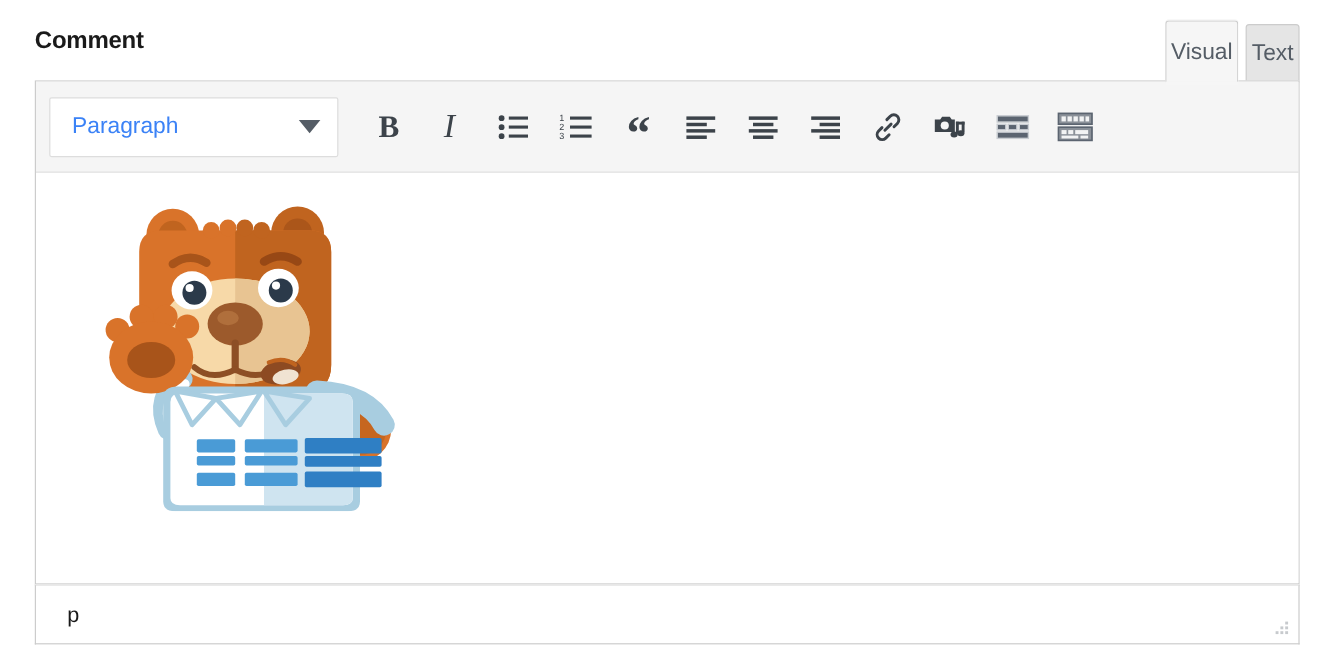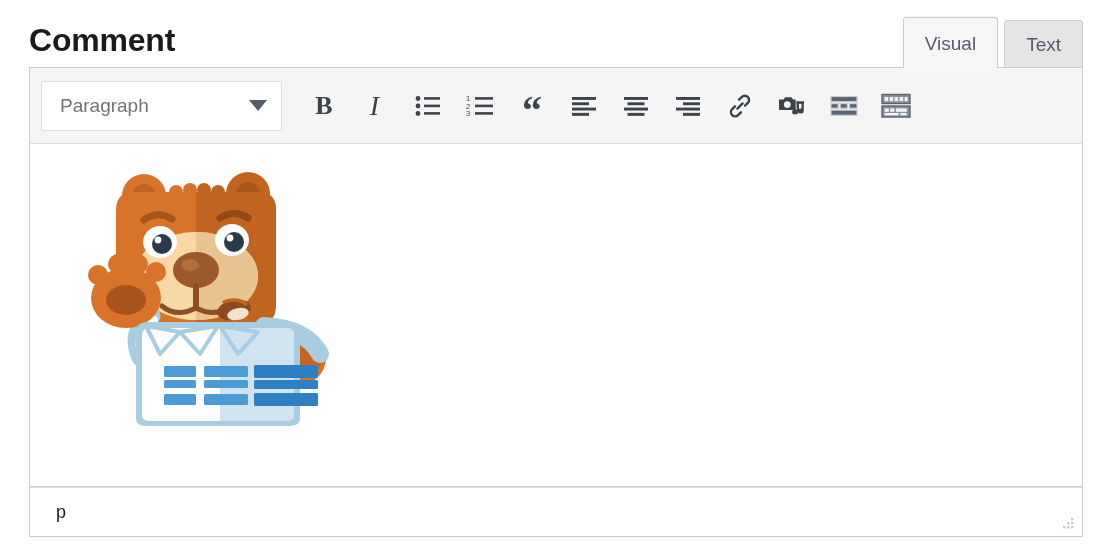--- a/index.html
+++ b/index.html
@@ -25,39 +25,39 @@
     left: 29px;
     top: 12px;
     width: 1054px;
     height: 57px;
   }
 
   .page-title {
     position: absolute;
     left: 0;
     top: 12px;
-    font-size: 32px;
+    font-size: 20px;
     font-weight: bold;
     color: #1a1a1a;
     letter-spacing: -0.2px;
     line-height: 1;
   }
 
   .tabs {
     position: absolute;
     right: 0;
     top: 0;
     height: 57px;
     display: flex;
     align-items: flex-end;
   }
 
   .tab {
     height: 49px;
-    padding: 0 21px;
+    padding: 0 4px;
     display: flex;
     align-items: center;
     justify-content: center;
     font-size: 19px;
     color: #555d66;
     border: 1px solid #ccc;
     border-bottom: none;
     background: #e5e5e5;
     border-radius: 3px 3px 0 0;
     position: relative;
@@ -119,21 +119,21 @@
     border-radius: 2px;
     display: flex;
     align-items: center;
     padding: 0 14px 0 18px;
     justify-content: space-between;
     cursor: pointer;
     margin-right: 16px;
   }
   .format-select .label {
     font-size: 19px;
-    color: #737373;
+    color: #3b82f6;
   }
   .caret {
     width: 0; height: 0;
     border-left: 9px solid transparent;
     border-right: 9px solid transparent;
     border-top: 11px solid #555d66;
     margin-left: 6px;
   }
 
   .tbtn {

